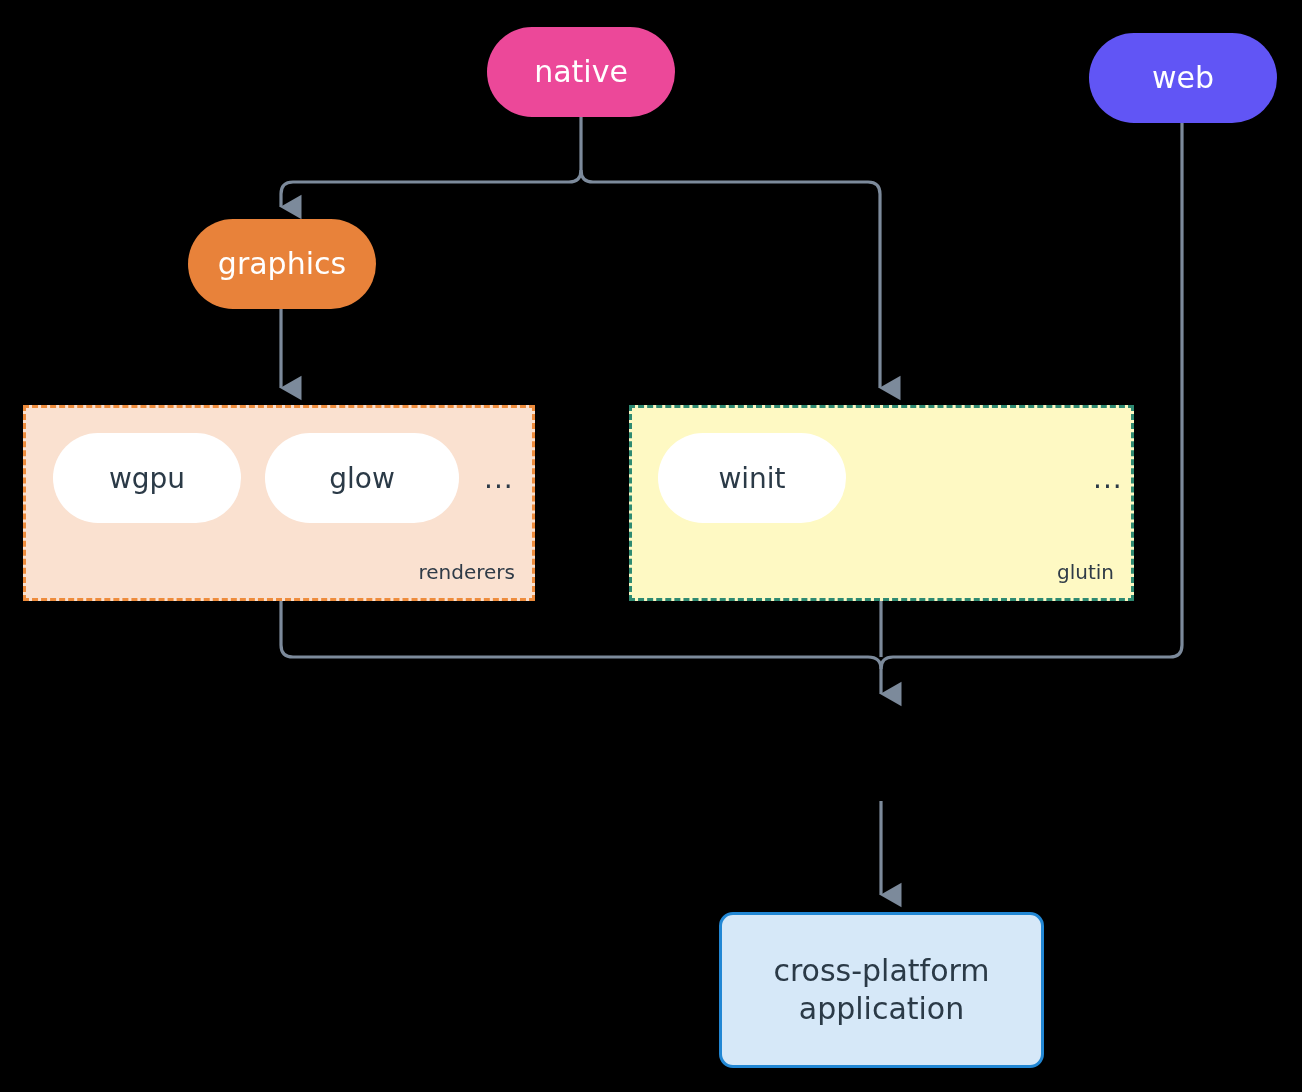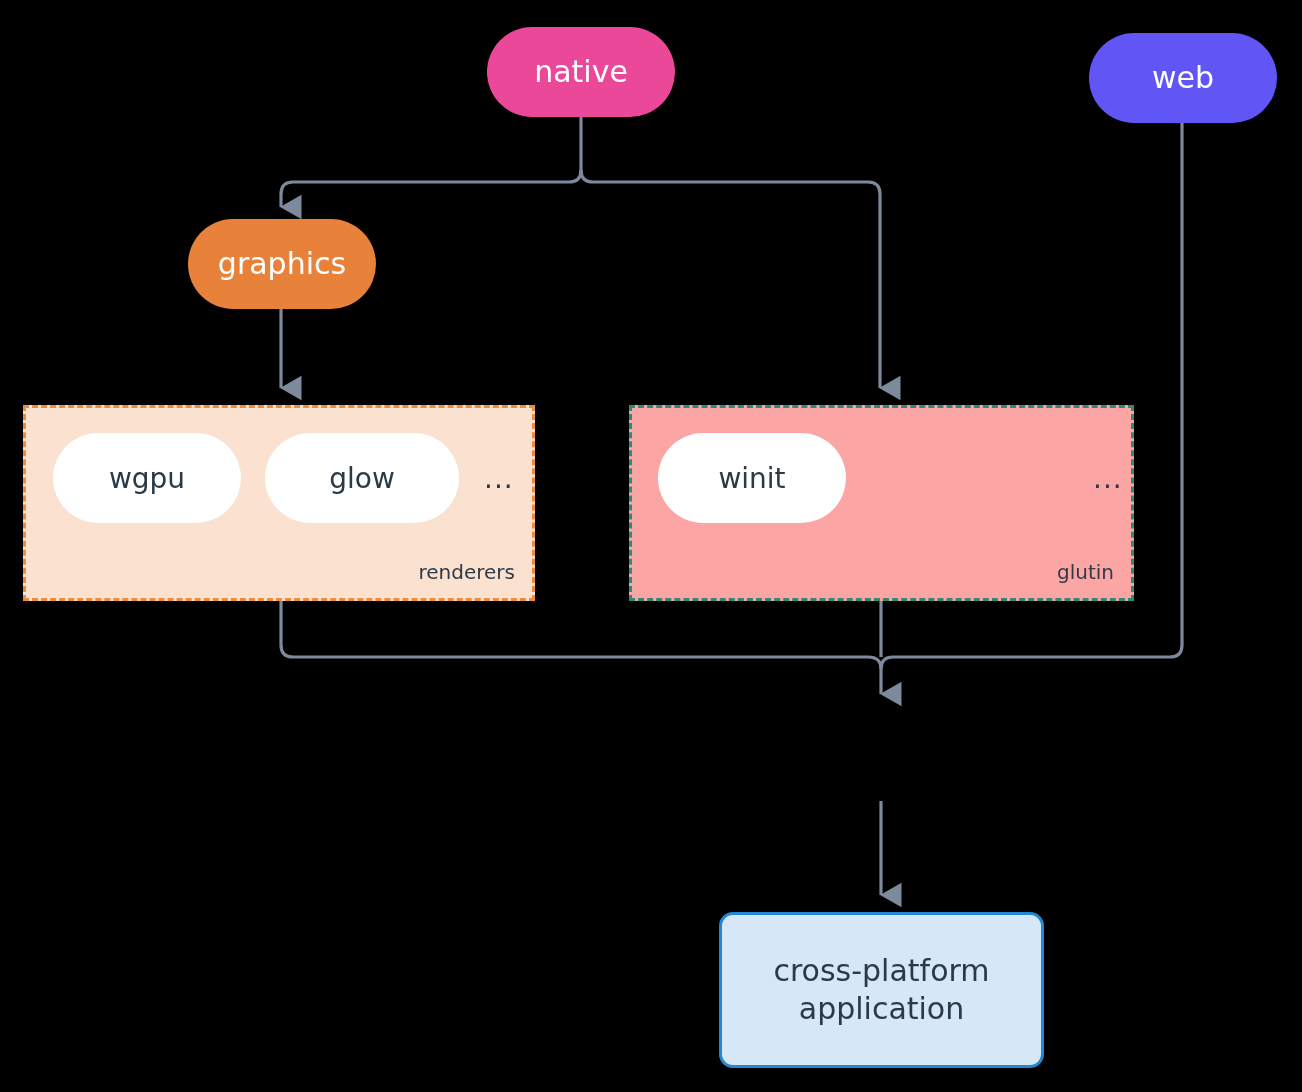--- a/index.html
+++ b/index.html
@@ -159,21 +159,21 @@
     <div class="subpill sp-wgpu">
       <span>wgpu</span>
     </div>
     <div class="subpill sp-glow">
       <span>glow</span>
     </div>
     <div class="ellipsis el-rend">...</div>
     <div class="group-label">renderers</div>
   </div>
 
-  <div class="group group-shells" style="background:#fca5a5; border:3px dashed #2F8A72;">
+  <div class="group group-shells" style="background:#fef9c3; border:3px dashed #2F8A72;">
     <div class="subpill sp-winit">
       <span>winit</span>
     </div>
     <div class="ellipsis el-shells">...</div>
     <div class="group-label">glutin</div>
   </div>
 
 
   <div class="node box-app" style="background:#D6E8F8; border:3px solid #2287D4; color:#2B3A47;">
     <span class="ln">cross-platform</span>

